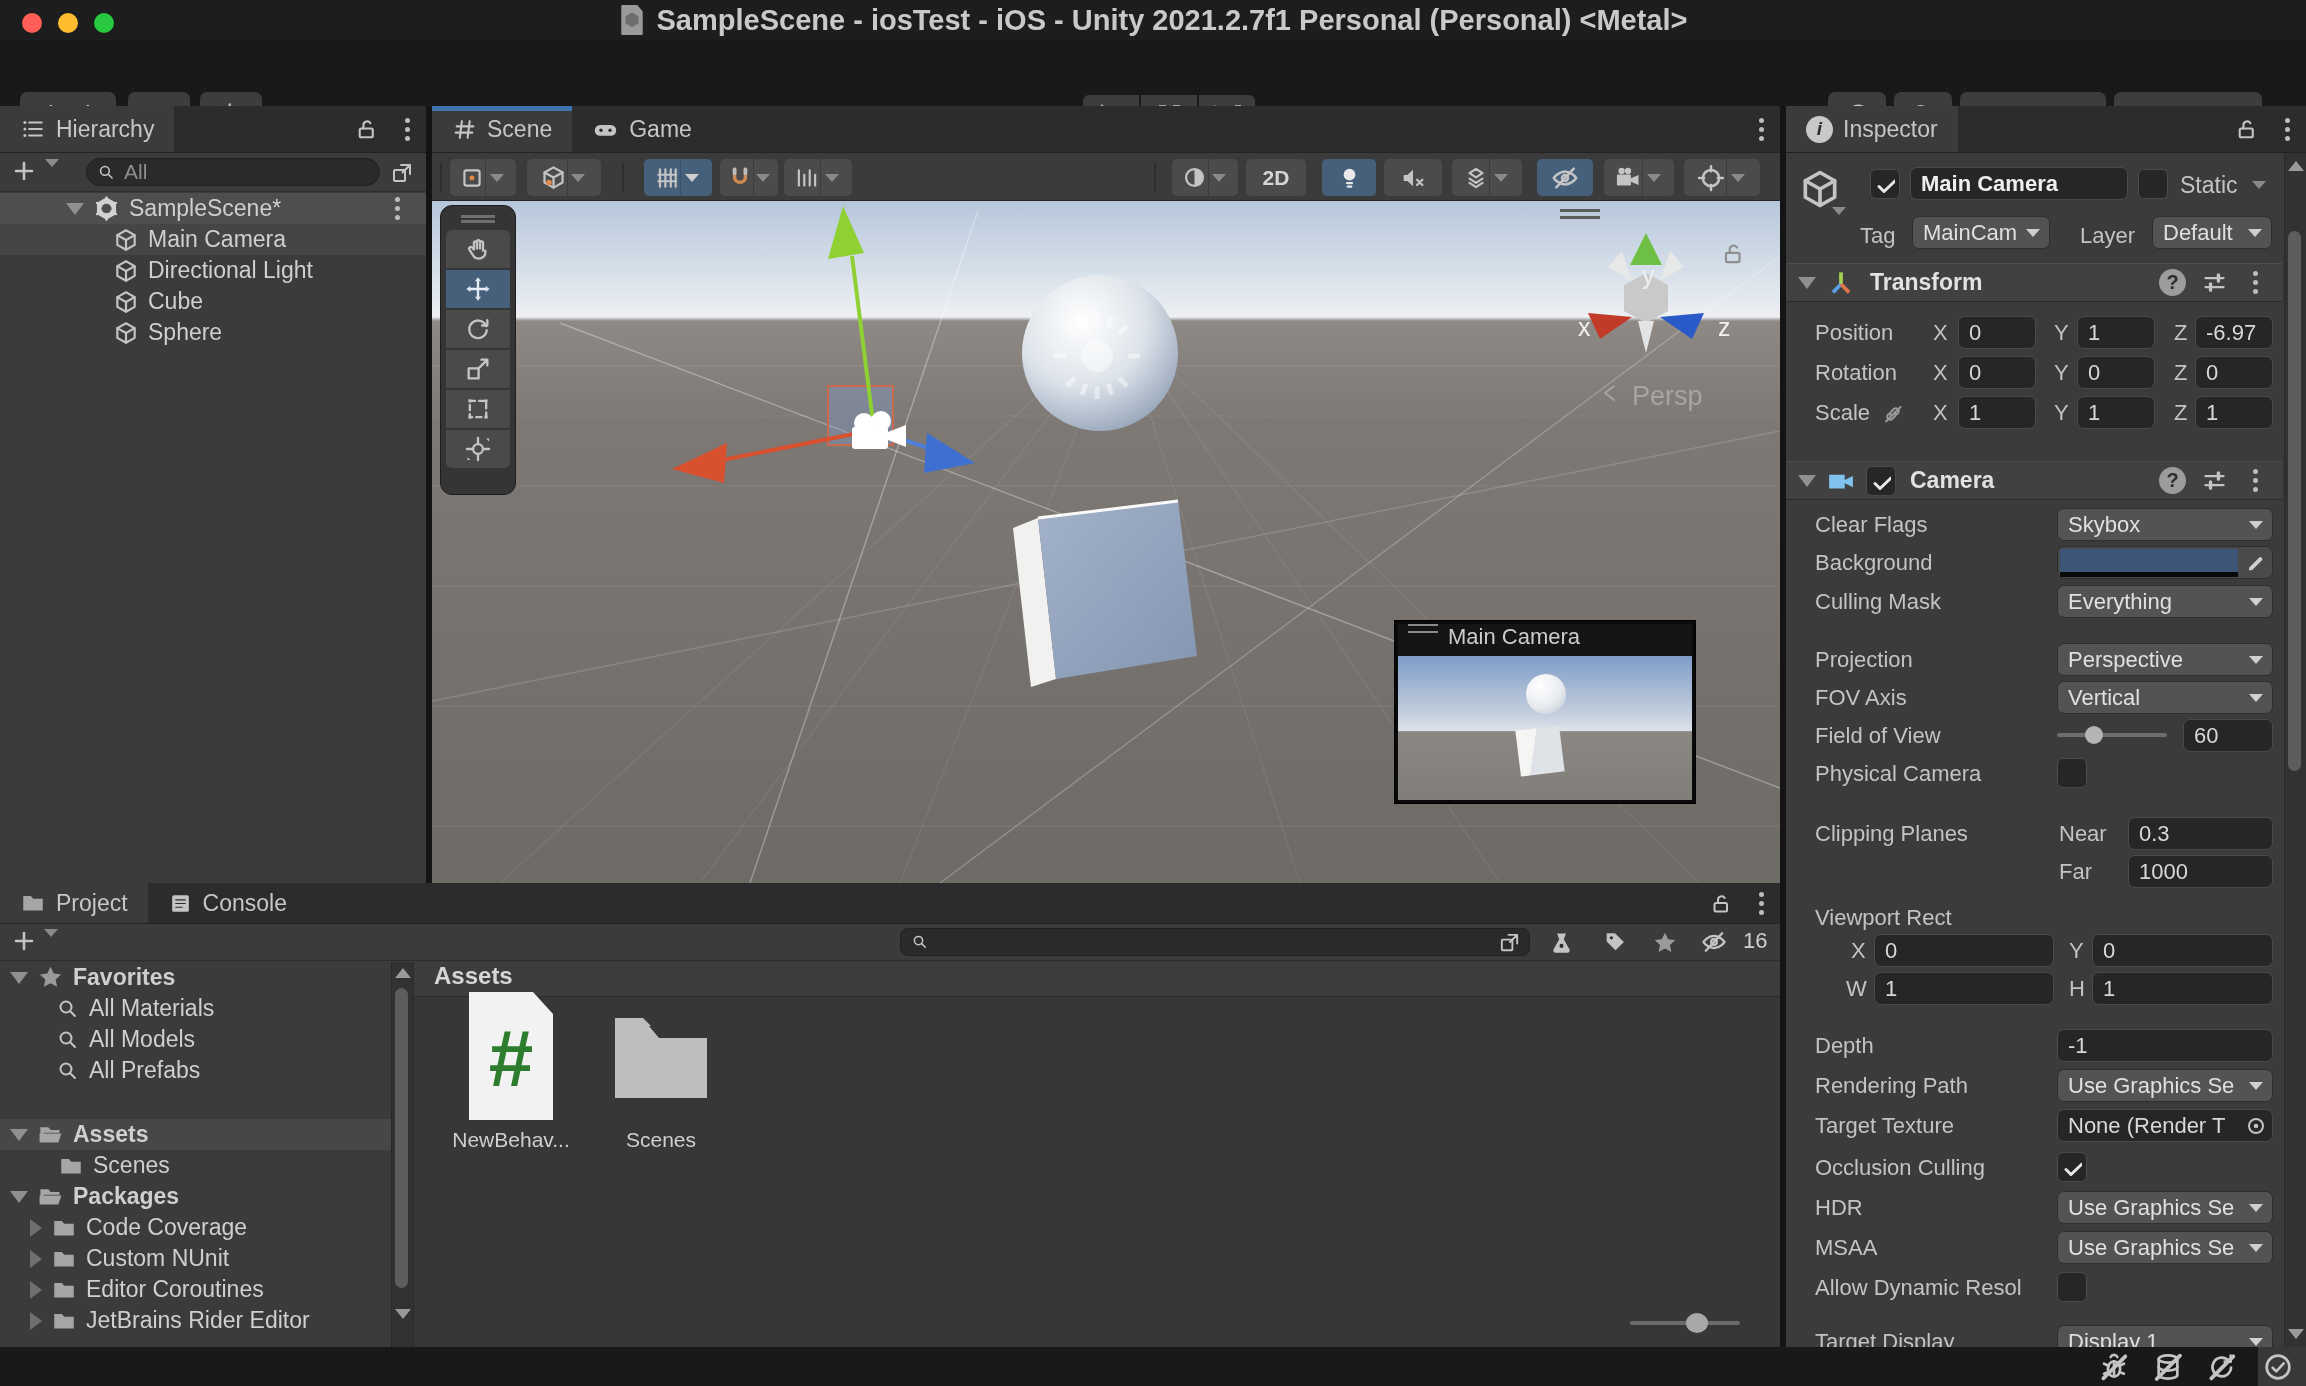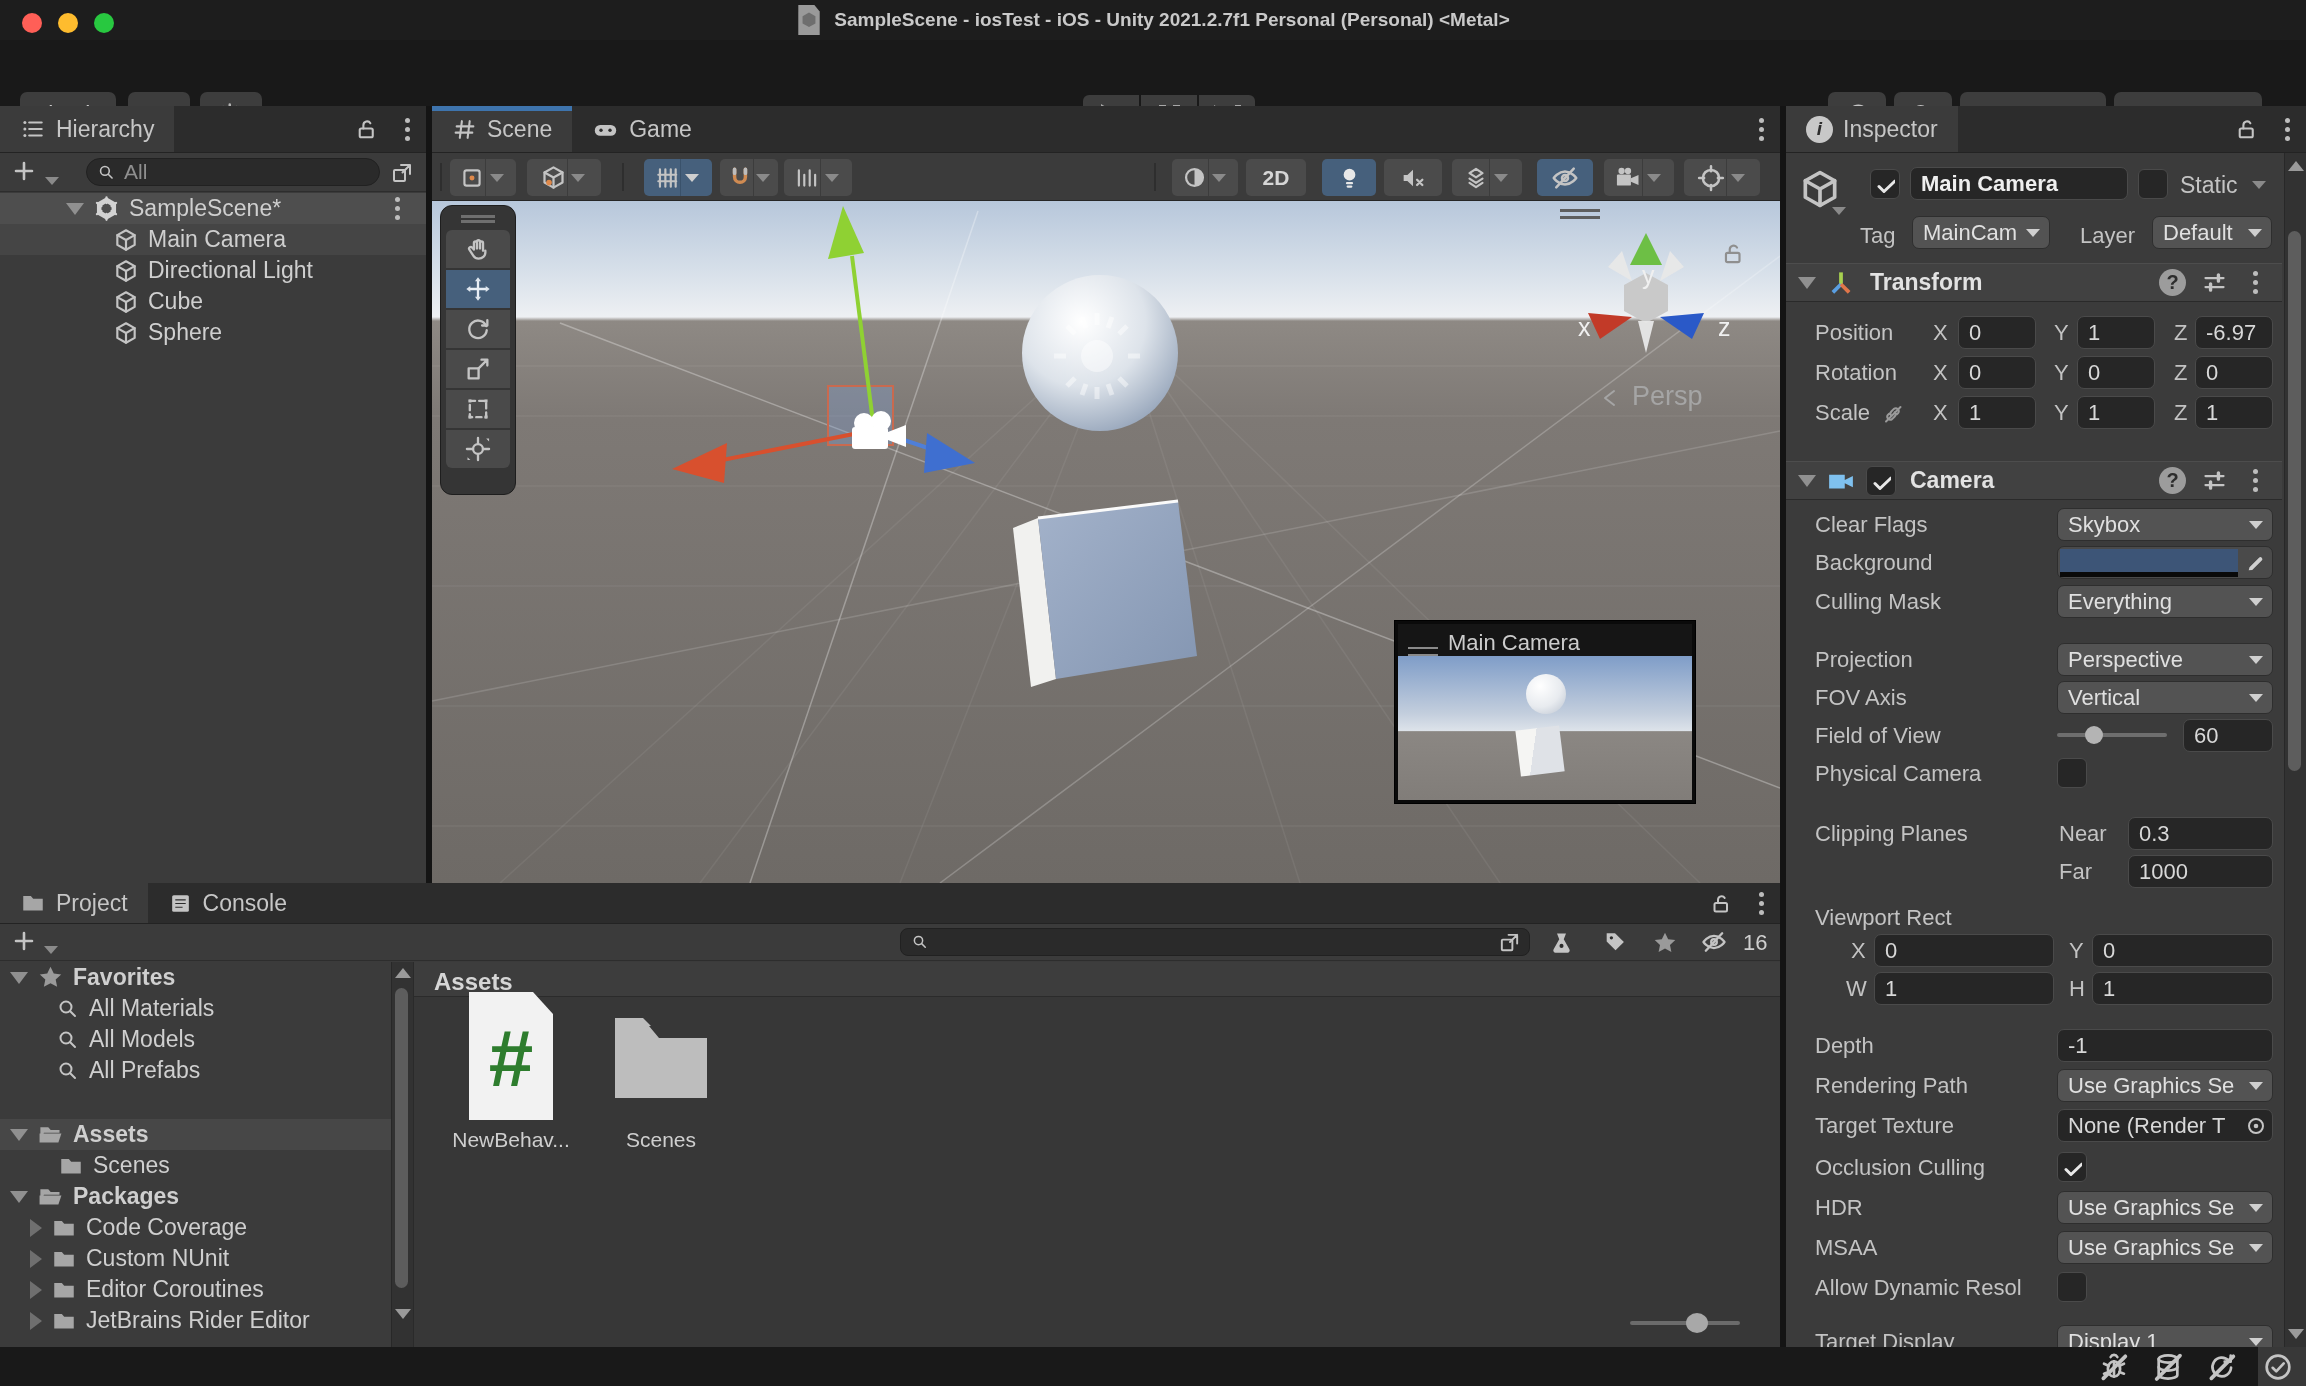--- a/index.html
+++ b/index.html
@@ -1,26 +1,26 @@
 <!DOCTYPE html>
 <html><head>
 <meta charset="utf-8">
 <style>
   html,body{margin:0;padding:0;width:2306px;height:1386px;overflow:hidden;background:#141414;
     font-family:"Liberation Sans","DejaVu Sans",sans-serif;-webkit-font-smoothing:antialiased;}
   *{box-sizing:border-box}
-  .flex{display:flex;align-items:flex-end}
+  .flex{display:flex;align-items:flex-start}
   svg{display:block}
   .ico{stroke:#c4c4c4;fill:none;stroke-width:2;stroke-linecap:round;stroke-linejoin:round}
 
   
   #titlebar{position:absolute;left:0;top:0;width:2306px;height:40px;background:#1d1d1d}
   .tlight{position:absolute;top:13px;width:20px;height:20px;border-radius:50%}
   #title-center{position:absolute;left:0;top:0;width:2306px;height:40px;display:flex;align-items:center;justify-content:center;gap:12px}
-  #title-text{color:#c9c9c9;font-size:19px;font-weight:bold}
+  #title-text{color:#c9c9c9;font-size:29px;font-weight:bold}
   #topbar{position:absolute;left:0;top:40px;width:2306px;height:66px;background:#191919}
   .chrome-btn{position:absolute;top:52px;height:46px;background:#3d3d3d;border-radius:7px;display:flex;align-items:center;justify-content:center;color:#cccccc;font-size:23px}
   .play-btn{position:absolute;top:55px;width:56px;height:42px;background:#3d3d3d;display:flex;align-items:center;justify-content:center}
 
   
   .panel{position:absolute;background:#3b3b3b;overflow:hidden}
   .tabs{position:relative;height:47px;background:#2c2c2c;border-bottom:1px solid #232323;display:flex}
   .tab{display:flex;align-items:center;gap:10px;padding:0 20px;color:#c6c6c6;font-size:23px;height:100%}
   .tab.active{background:#3b3b3b}
   .tab.blue-top{box-shadow:inset 0 5px 0 #3e74ad}

